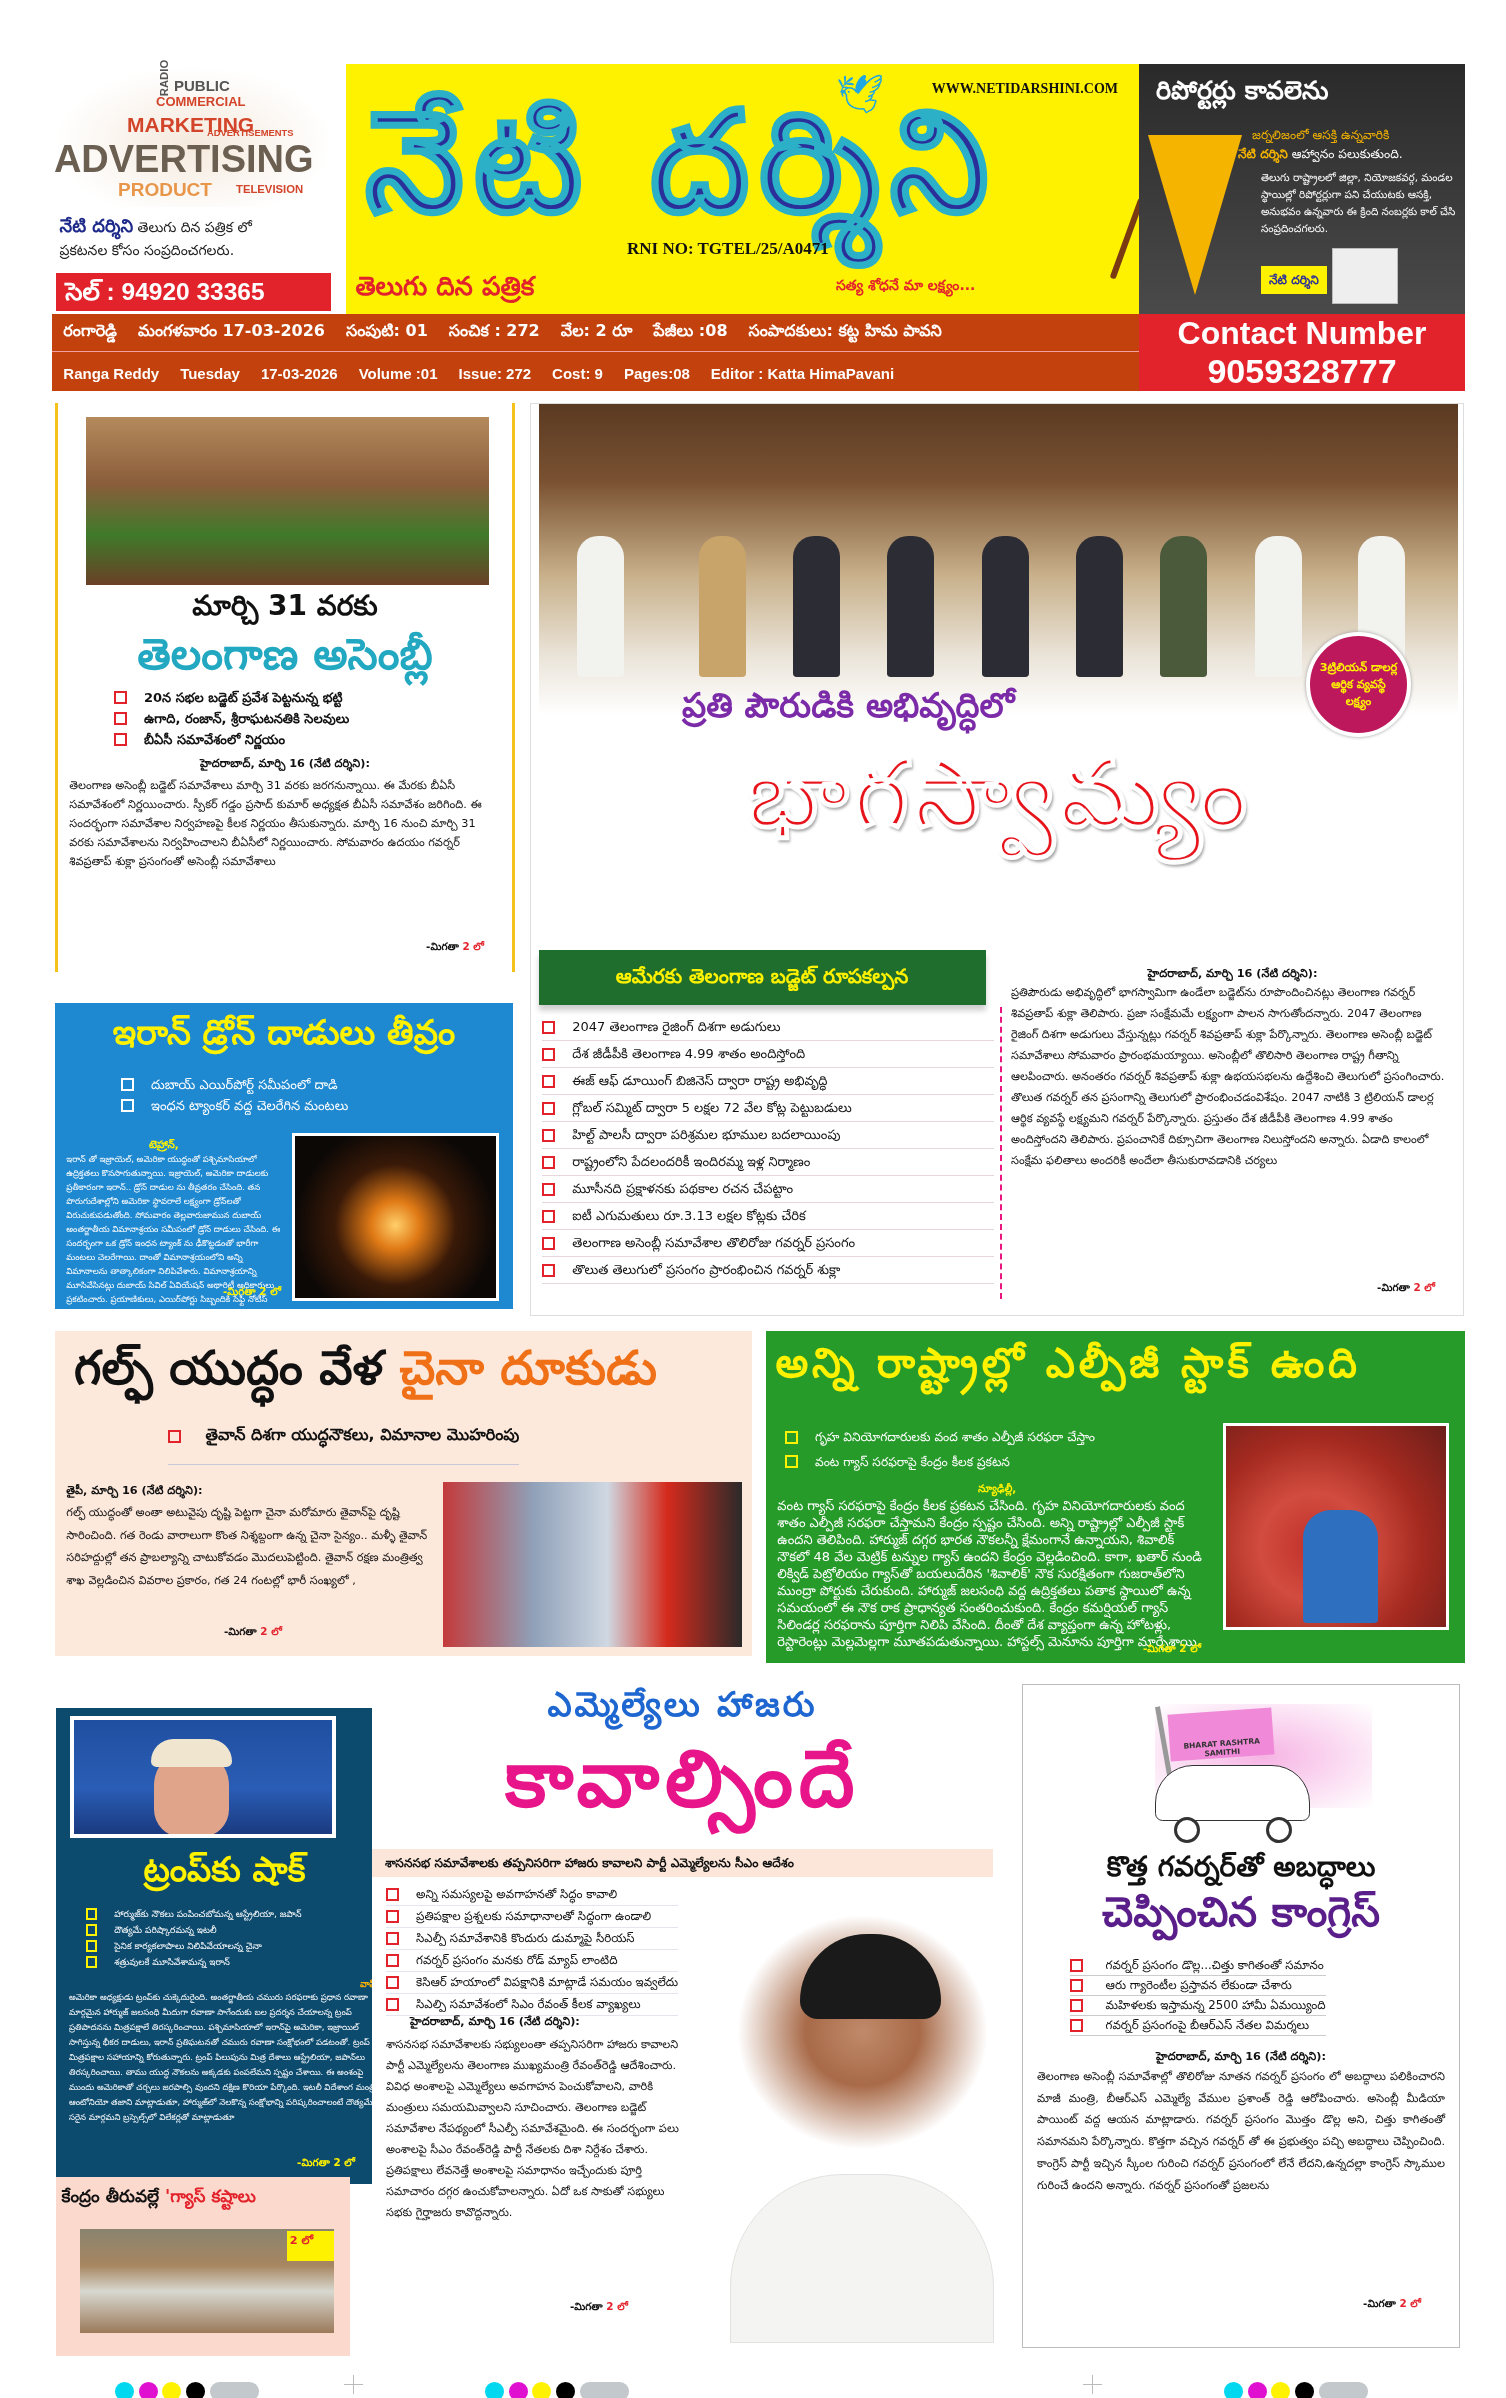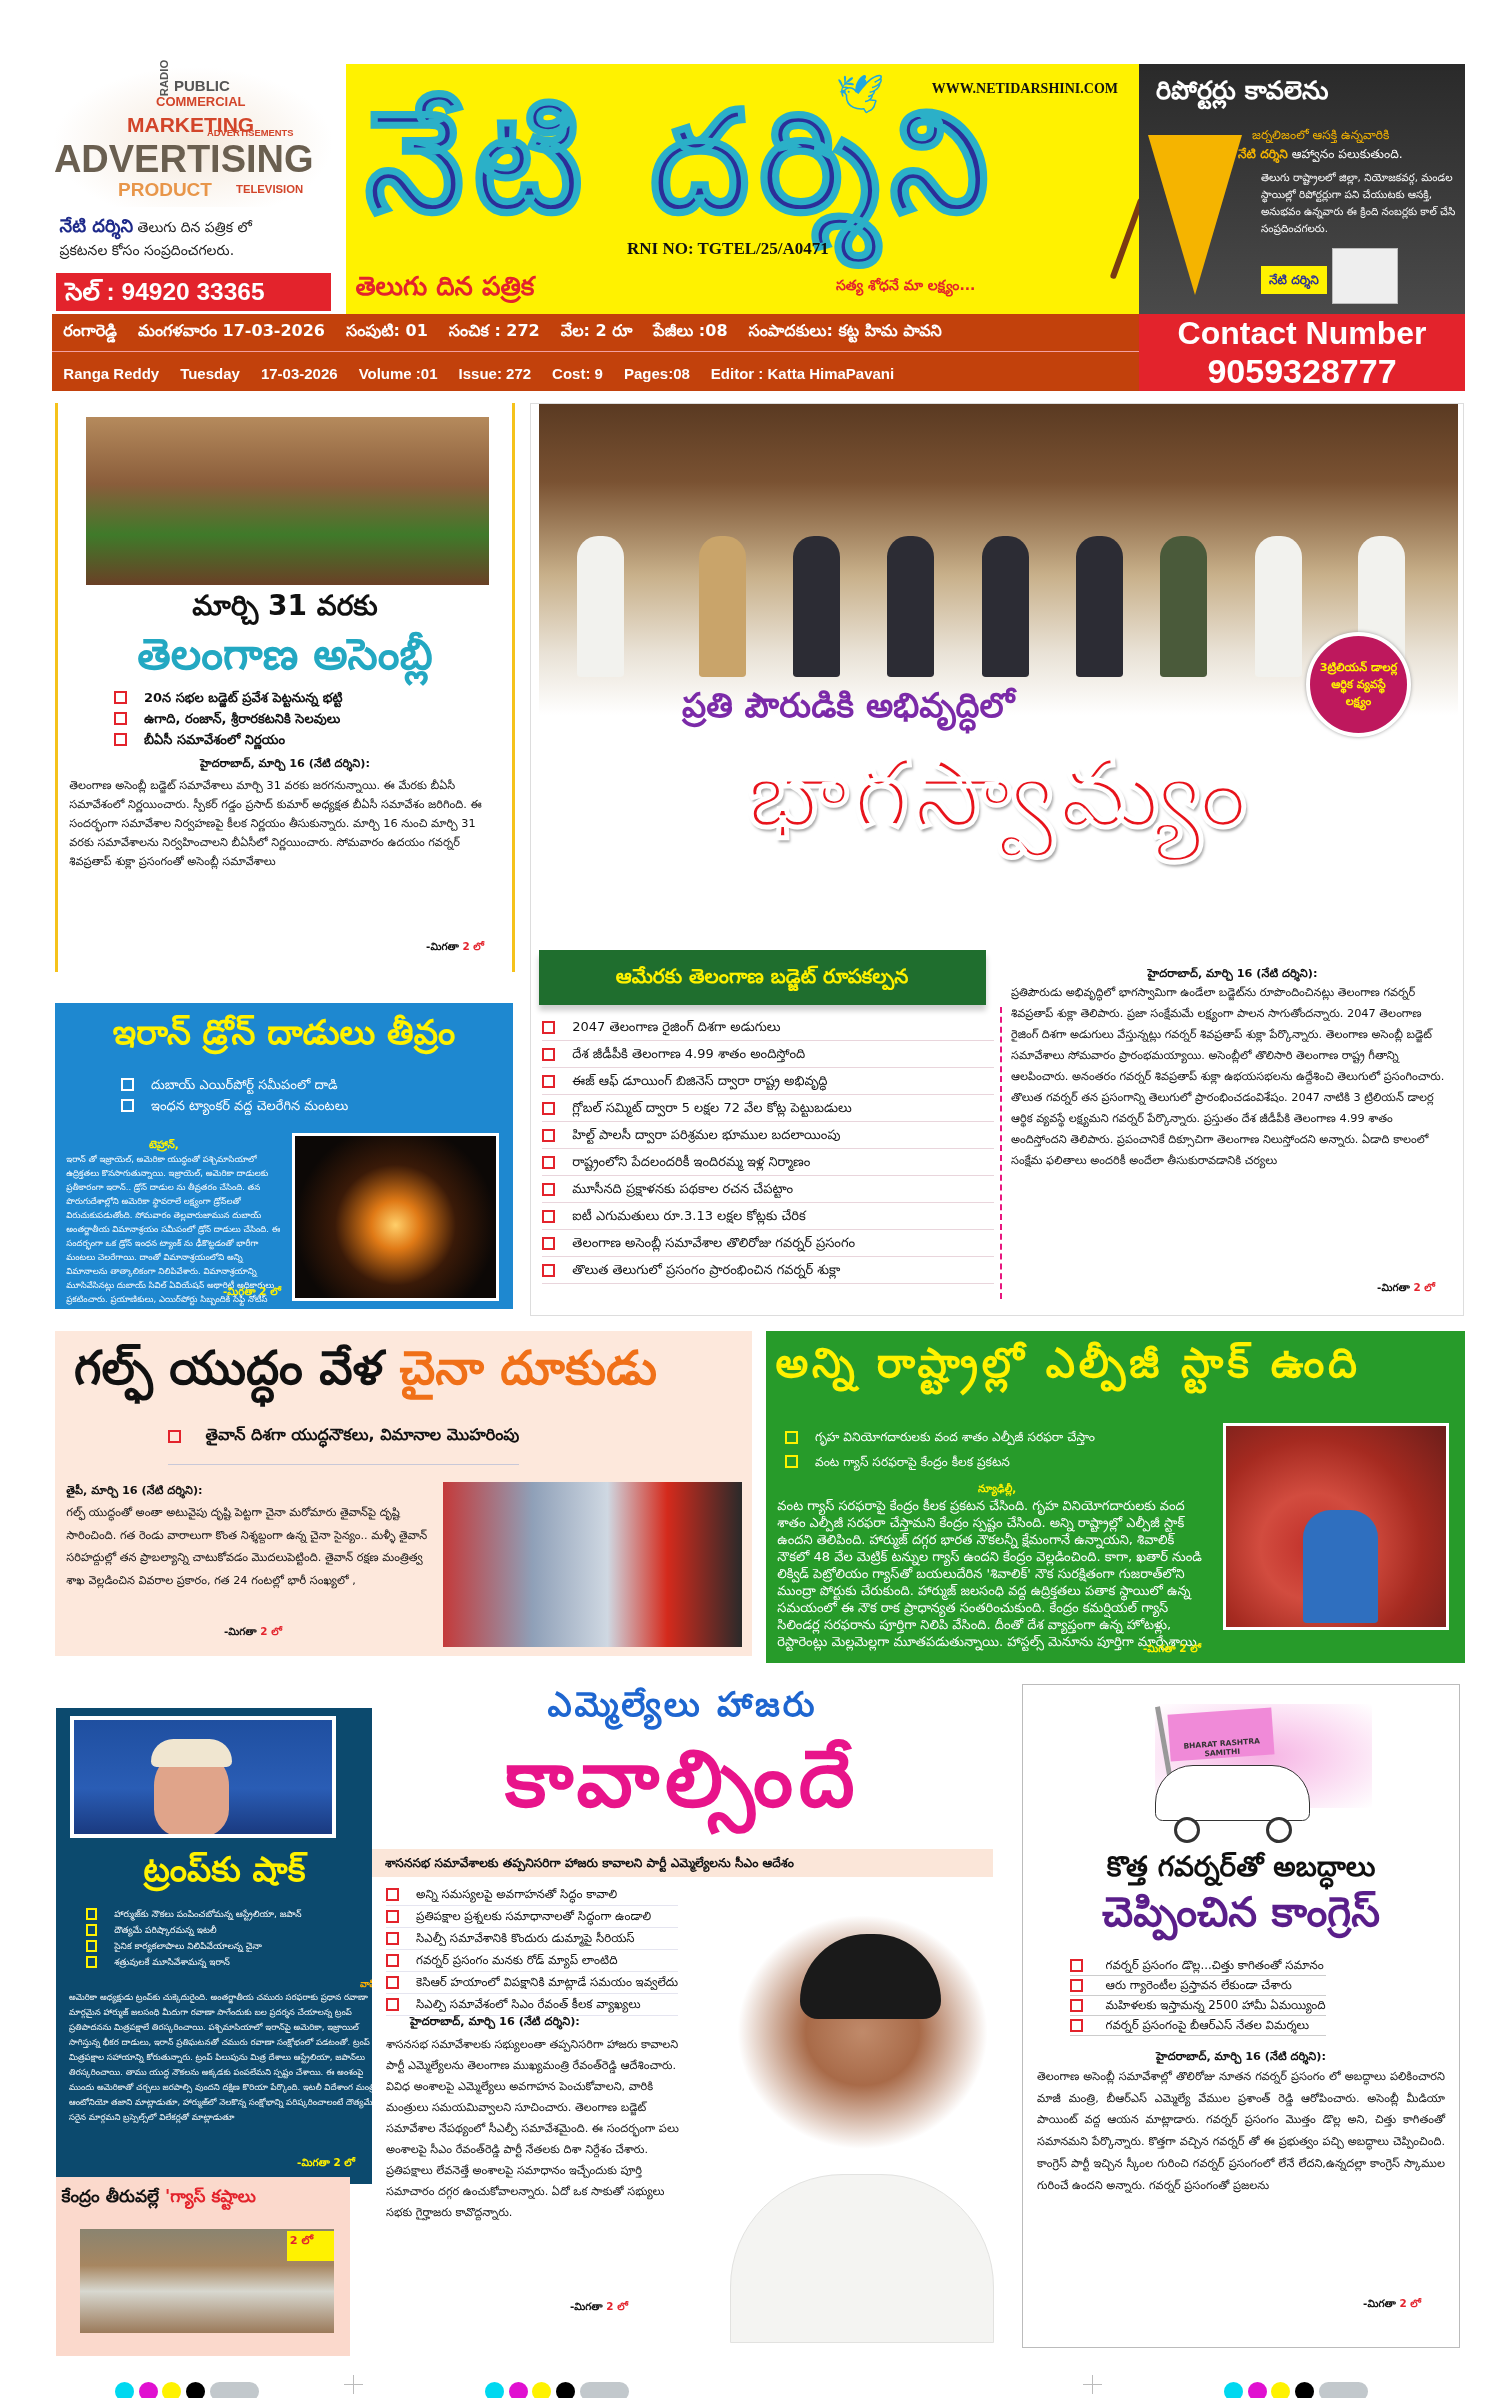--- a/index.html
+++ b/index.html
@@ -236,21 +236,21 @@
   <div class="photo"></div>
   <div class="kicker">మార్చి 31 వరకు</div>
   <div class="head">తెలంగాణ అసెంబ్లీ</div>
   <ul class="bullets">
     <li>
         <span class="sq"></span>
         <span>20న సభల బడ్జెట్ ప్రవేశ పెట్టనున్న భట్టి</span>
       </li>
     <li>
         <span class="sq"></span>
-        <span>ఉగాది, రంజాన్, శ్రీరారకటనికి సెలవులు</span>
+        <span>ఉగాది, రంజాన్, శ్రీరాఘటనతికి సెలవులు</span>
       </li>
     <li>
         <span class="sq"></span>
         <span>బీఏసీ సమావేశంలో నిర్ణయం</span>
       </li>
   </ul>
   <div class="dateline">హైదరాబాద్, మార్చి 16 (నేటి దర్శిని):</div>
   <div class="body">తెలంగాణ అసెంబ్లీ బడ్జెట్ సమావేశాలు మార్చి 31 వరకు జరగనున్నాయి. ఈ మేరకు బీఏసీ సమావేశంలో నిర్ణయించారు. స్పీకర్ గడ్డం ప్రసాద్ కుమార్ అధ్యక్షత బీఏసీ సమావేశం జరిగింది. ఈ సందర్భంగా సమావేశాల నిర్వహణపై కీలక నిర్ణయం తీసుకున్నారు. మార్చి 16 నుంచి మార్చి 31 వరకు సమావేశాలను నిర్వహించాలని బీఏసీలో నిర్ణయించారు. సోమవారం ఉదయం గవర్నర్ శివప్రతాప్ శుక్లా ప్రసంగంతో అసెంబ్లీ సమావేశాలు</div>
   <div class="more"><span>-మిగతా</span> <b>2 లో</b></div>
 </div>

